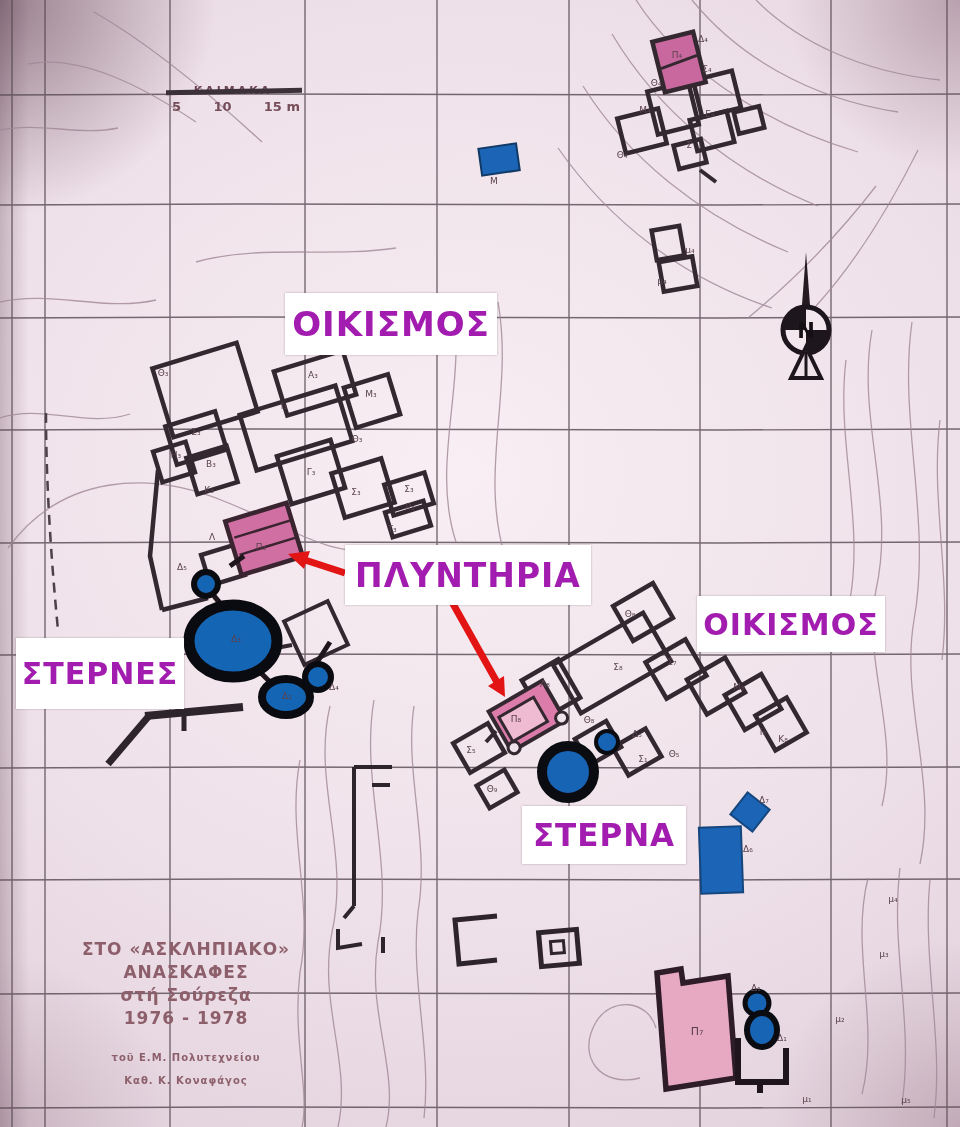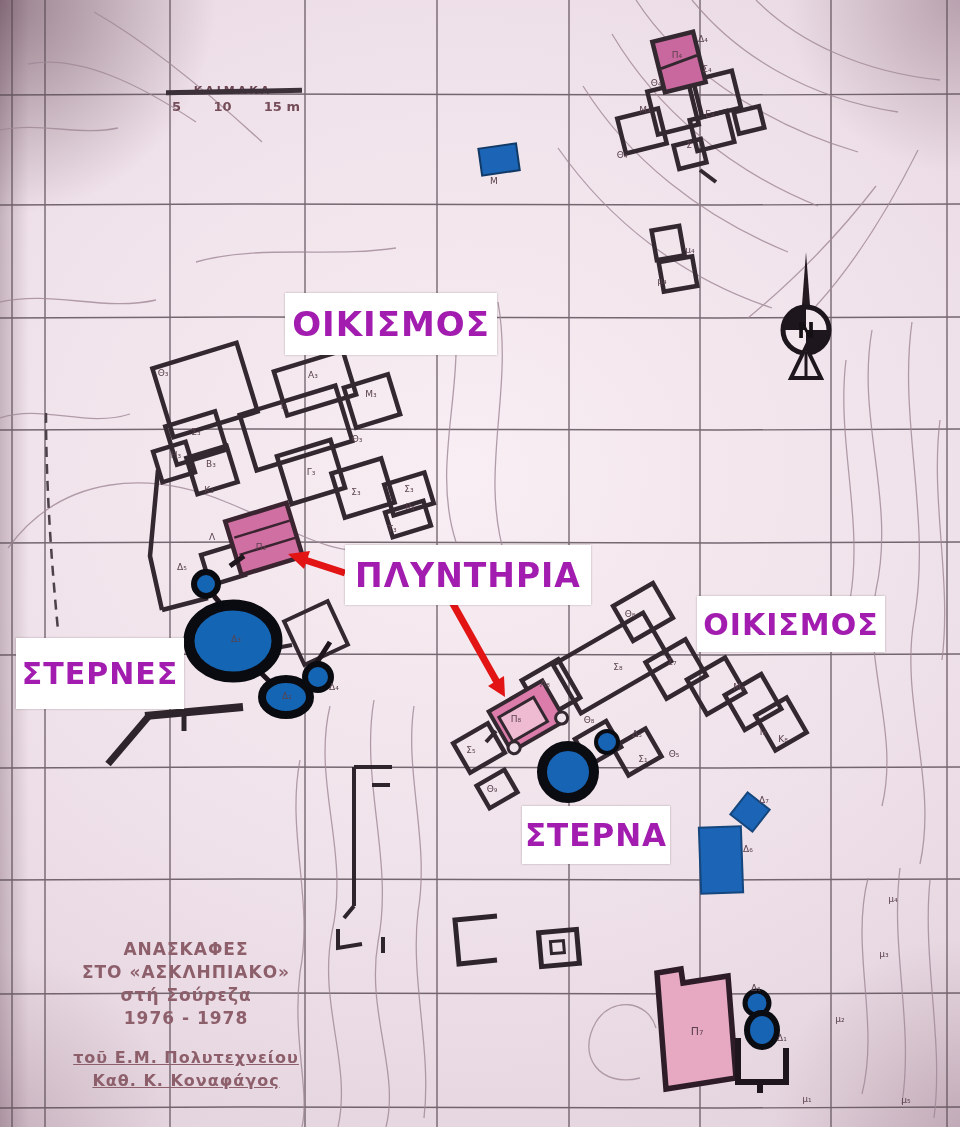--- a/index.html
+++ b/index.html
@@ -18,28 +18,28 @@
   .label-box{
     position:absolute;background:#ffffff;color:#a21caf;font-weight:bold;
     display:flex;align-items:center;justify-content:center;
     letter-spacing:1px;white-space:nowrap;
     box-shadow:0 0 2px rgba(60,40,52,.35);
   }
   #lbl-oikismos-top {left:285px;top:293px;width:212px;height:62px;font-size:34px;}
   #lbl-plyntiria    {left:345px;top:545px;width:246px;height:60px;font-size:33px;}
   #lbl-sternes      {left:16px; top:638px;width:168px;height:71px;font-size:30px;}
   #lbl-oikismos-right{left:697px;top:596px;width:188px;height:56px;font-size:30px;}
-  #lbl-sterna       {left:522px;top:806px;width:148px;height:58px;font-size:31px;}
+  #lbl-sterna       {left:522px;top:806px;width:164px;height:58px;font-size:31px;}
   #scale-block{position:absolute;left:158px;top:48px;width:150px;color:#6d4652;text-align:center;margin-top:36px;}
   #scale-title{font-size:11px;font-weight:bold;letter-spacing:3px;}
   #scale-ticks{display:flex;justify-content:space-between;padding:2px 8px 0 14px;font-size:13px;font-weight:bold;color:#754d59;}
   #scale-bar{position:absolute;left:166px;top:89px;width:136px;height:5px;background:#3c3138;transform:rotate(-1deg);}
   #credits{position:absolute;left:58px;top:938px;width:256px;text-align:center;color:#8d5f6b;font-weight:bold;}
   .credit-line{font-size:17px;line-height:23px;letter-spacing:1px;}
-  .credit-line.small{font-size:16px;text-decoration:underline;}
+  .credit-line.small{font-size:10px;}
   .credit-line.gap{margin-top:16px;}
 </style>
 </head>
 <body>
 
 <div id="photo">
 
   <svg width="960" height="1127" viewBox="0 0 960 1127">
 
     <g stroke="#564851" stroke-width="1.4" fill="none" opacity="0.8">
@@ -281,21 +281,21 @@
   </div>
   <div id="scale-bar"></div>
 
   <div class="label-box" id="lbl-oikismos-top">ΟΙΚΙΣΜΟΣ</div>
   <div class="label-box" id="lbl-plyntiria">ΠΛΥΝΤΗΡΙΑ</div>
   <div class="label-box" id="lbl-sternes">ΣΤΕΡΝΕΣ</div>
   <div class="label-box" id="lbl-oikismos-right">ΟΙΚΙΣΜΟΣ</div>
   <div class="label-box" id="lbl-sterna">ΣΤΕΡΝΑ</div>
 
   <div id="credits">
+    <div class="credit-line">ΣΤΟ «ΑΣΚΛΗΠΙΑΚΟ»</div>
     <div class="credit-line">ΑΝΑΣΚΑΦΕΣ</div>
-    <div class="credit-line">ΣΤΟ «ΑΣΚΛΗΠΙΑΚΟ»</div>
     <div class="credit-line">στή Σούρεζα</div>
     <div class="credit-line">1976 - 1978</div>
     <div class="credit-line small gap">τοῦ Ε.Μ. Πολυτεχνείου</div>
     <div class="credit-line small">Καθ. Κ. Κοναφάγος</div>
   </div>
 
 </div>
 
 </body></html>

